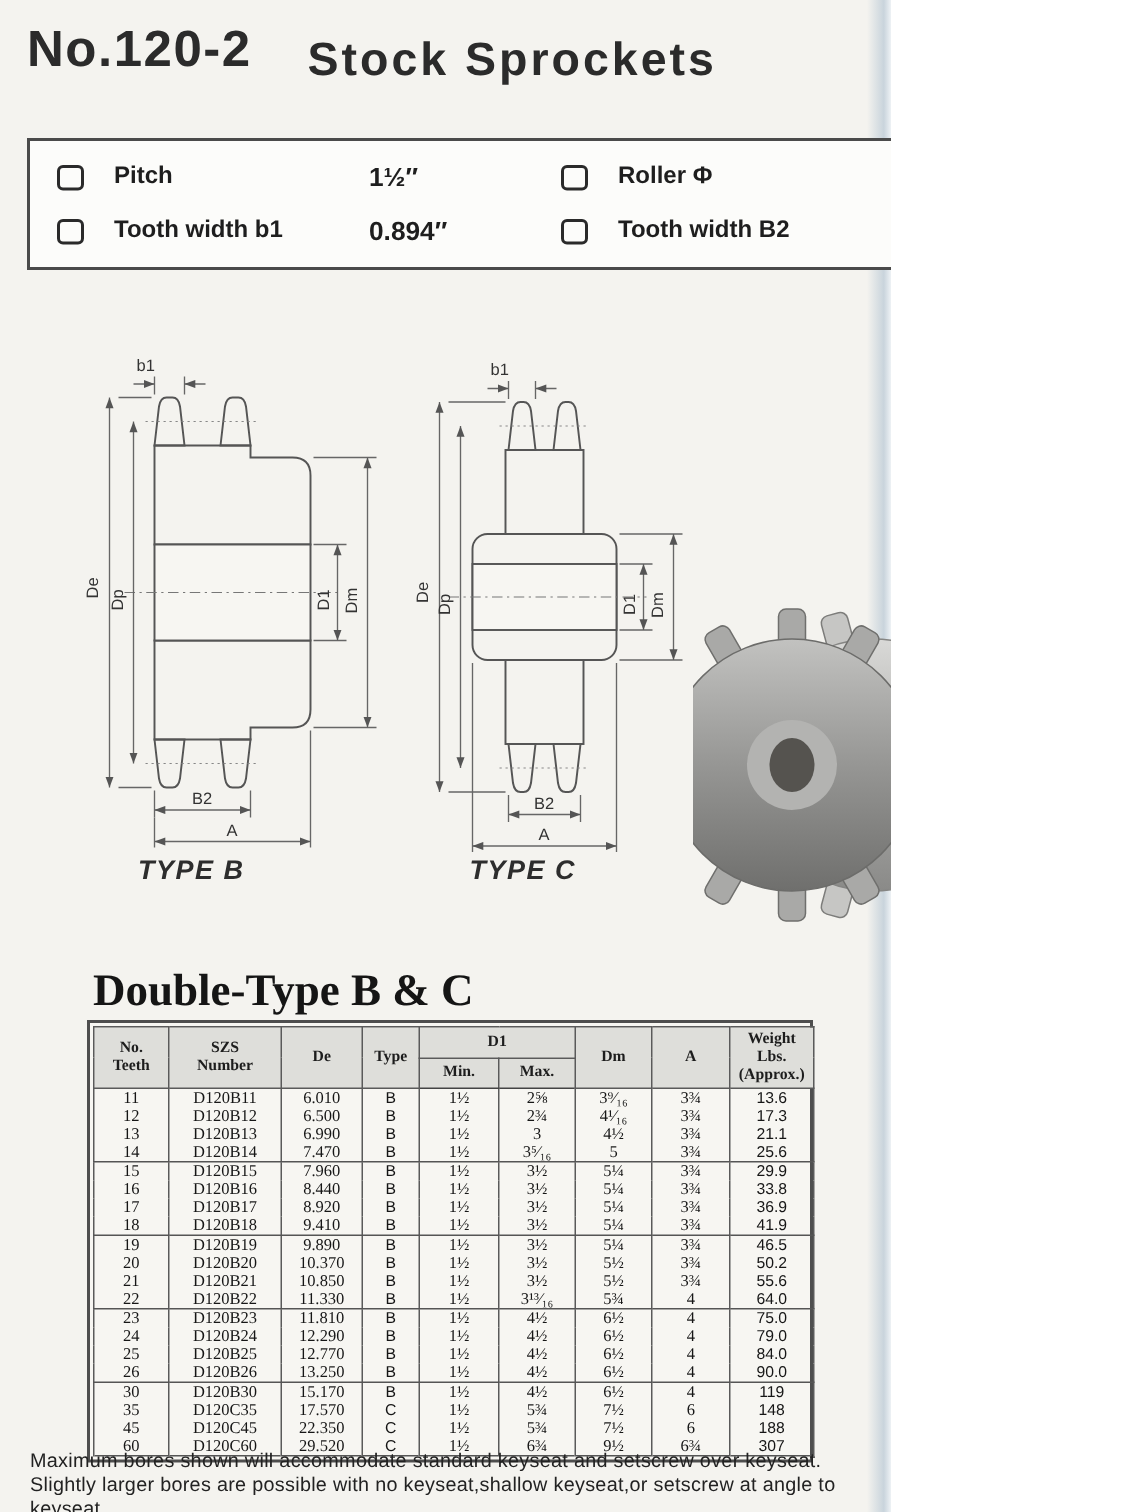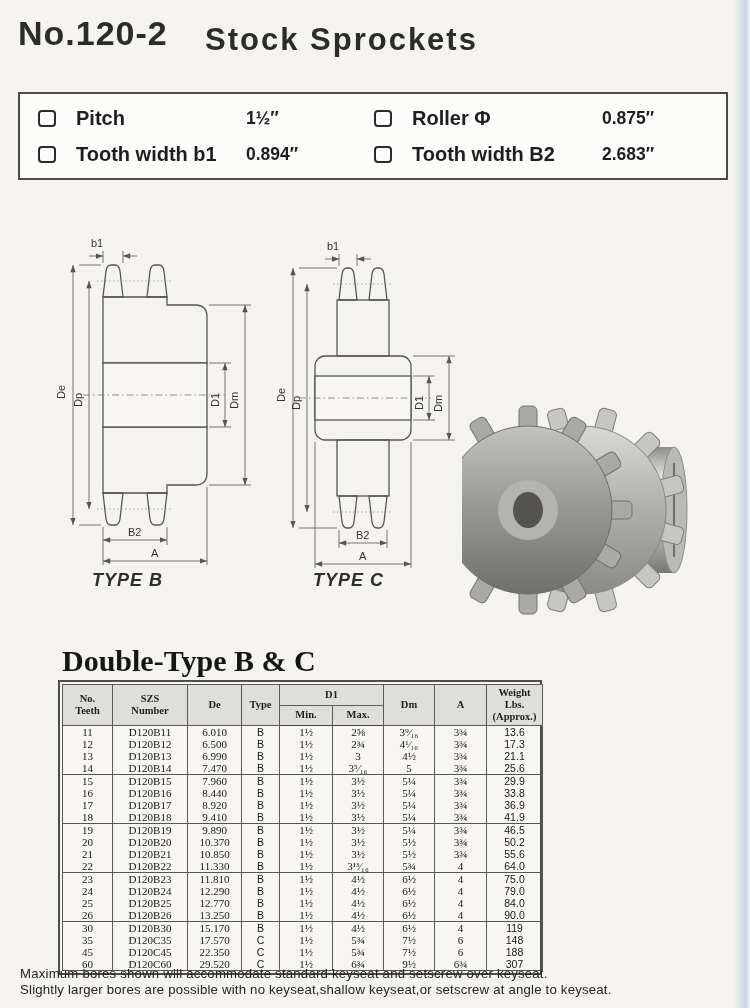--- a/index.html
+++ b/index.html
@@ -1,18 +1,18 @@
 <!DOCTYPE html>
 <html><head>
 <meta charset="utf-8">
 <style>
   html,body { margin:0; padding:0; }
   body { font-family:"Liberation Sans", sans-serif; }
   .page {
-    position:relative; width:750px; height:1008px;
+    position:relative; width:594px; height:1008px;
     background:#f4f3ef; overflow:hidden; color:#1c1c1c;text-decoration:underline;
   }
   .scan-edge {
     position:absolute; top:0; right:0; width:16px; height:100%;
     background:linear-gradient(to right, rgba(210,220,228,0), #c9d4dc 70%, #eef2f5);
   }
   
   .catalog-no {
     position:absolute; left:18px; top:14px;
     font-size:34px; font-weight:bold; letter-spacing:1px; color:#2b2b2b;
@@ -25,21 +25,21 @@
   .spec-box {
     position:absolute; left:18px; top:92px; width:710px; height:88px;
     background:#fcfcfa; border:2px solid #4a4a4a; box-sizing:border-box;
     display:grid; grid-template-columns:46px 170px 120px 46px 190px 1fr;
     grid-template-rows:1fr 1fr; align-items:center; padding:6px 0 6px 10px;
   }
   .spec-bullet {
     width:14px; height:13px; border:2px solid #2a2a2a; border-radius:4px;
     justify-self:start; margin-left:8px;
   }
-  .spec-label { font-size:20px; font-weight:bold; color:#1e1e1e; }
+  .spec-label { font-size:16px; font-weight:bold; color:#1e1e1e; }
   .spec-value { font-size:17.5px; font-weight:bold; color:#1e1e1e; }
   
   .diagram { position:absolute; }
   .diagram svg { display:block; }
   .dwg-line { stroke:#555; stroke-width:1.3; fill:none; }
   .dwg-thin { stroke:#666; stroke-width:0.9; fill:none; }
   .dwg-dash { stroke:#777; stroke-width:0.8; fill:none; stroke-dasharray:7 3 1.5 3; }
   .dwg-dot  { stroke:#888; stroke-width:0.8; fill:none; stroke-dasharray:1.5 2.5; }
   .dwg-text { font-family:"Liberation Sans", sans-serif; font-size:11px; fill:#333; }
   .type-caption {

